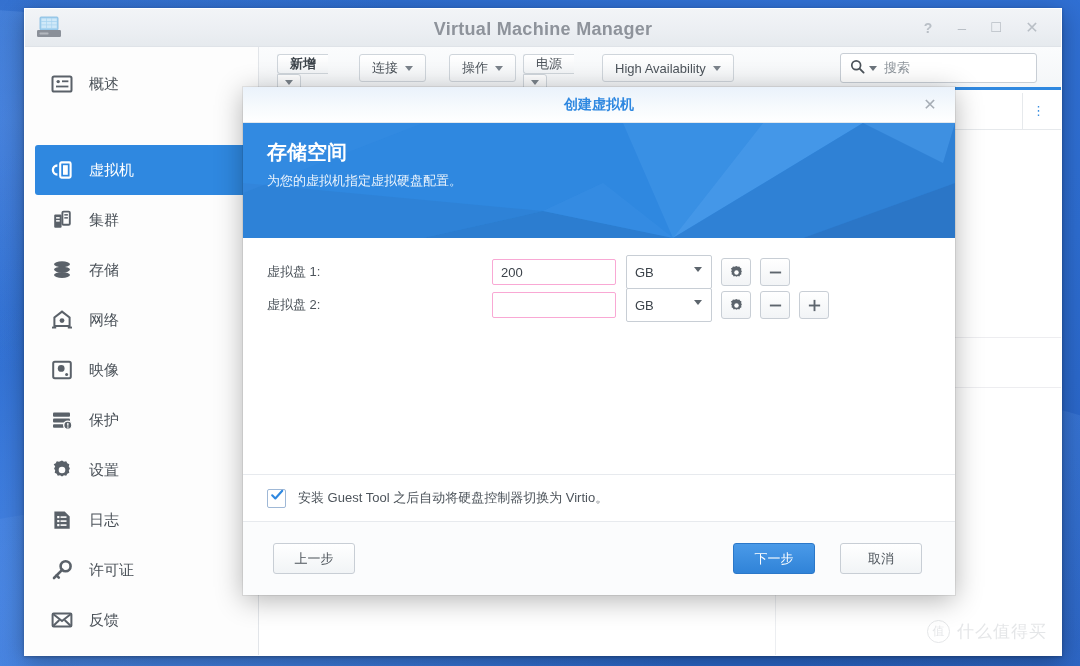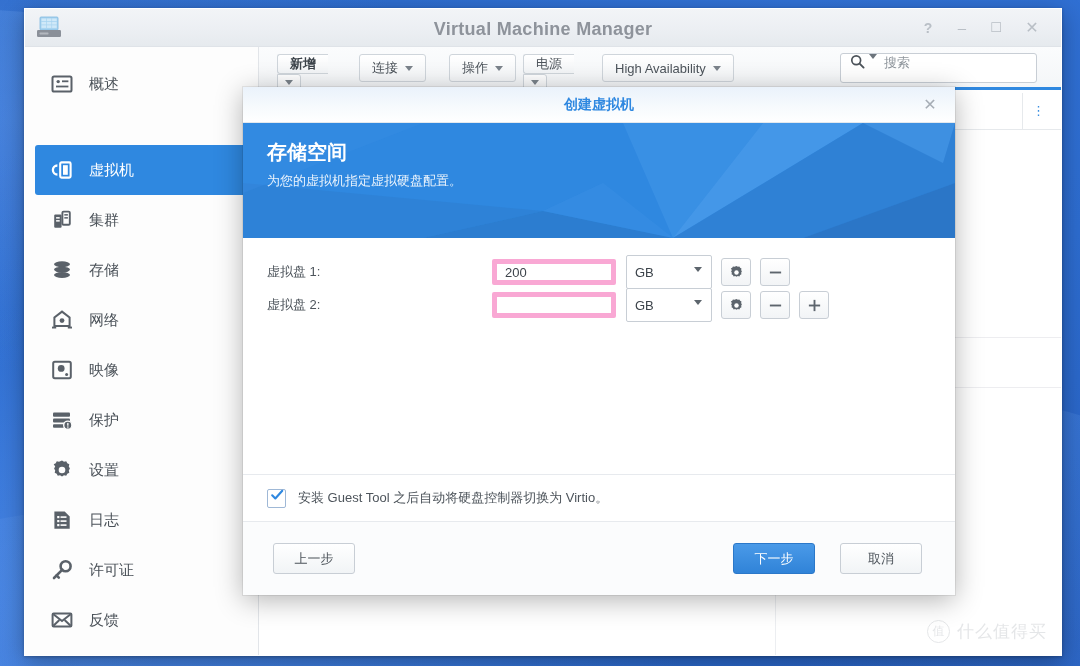--- a/index.html
+++ b/index.html
@@ -195,21 +195,21 @@
   .tb-split-arrow .caret { margin-left: 0; }
 
   #search-box {
     position: absolute;
     right: 24px; top: 6px;
     width: 197px; height: 30px;
     background: #fff;
     border: 1px solid #c8ced5;
     border-radius: 3px;
     display: flex;
-    align-items: flex-start;
+    align-items: center;
     padding-left: 9px;
     box-sizing: border-box;
     cursor: text;
   }
   #search-box .mag { flex: 0 0 auto; }
   #search-box .caret { border-top-color: #6c747c; margin-left: 4px; }
   #search-placeholder {
     margin-left: 7px;
     font-size: 13px;
     color: #8d949b;
@@ -341,21 +341,21 @@
   }
   .disk-row + .disk-row { margin-top: 1px; }
   .disk-label {
     width: 225px;
     font-size: 13px;
     color: #4d545b;
     flex: 0 0 auto;
   }
   .disk-input {
     width: 124px; height: 26px;
-    border: 5px solid #f9a8d4;
+    border: 1px solid #f9a8d4;
     border-radius: 2px;
     background: #fff;
     font-size: 13px;
     color: #3c434a;
     padding: 0 8px;
     box-sizing: border-box;
     font-family: inherit;
   }
   .unit-select {
     margin-left: 10px;

